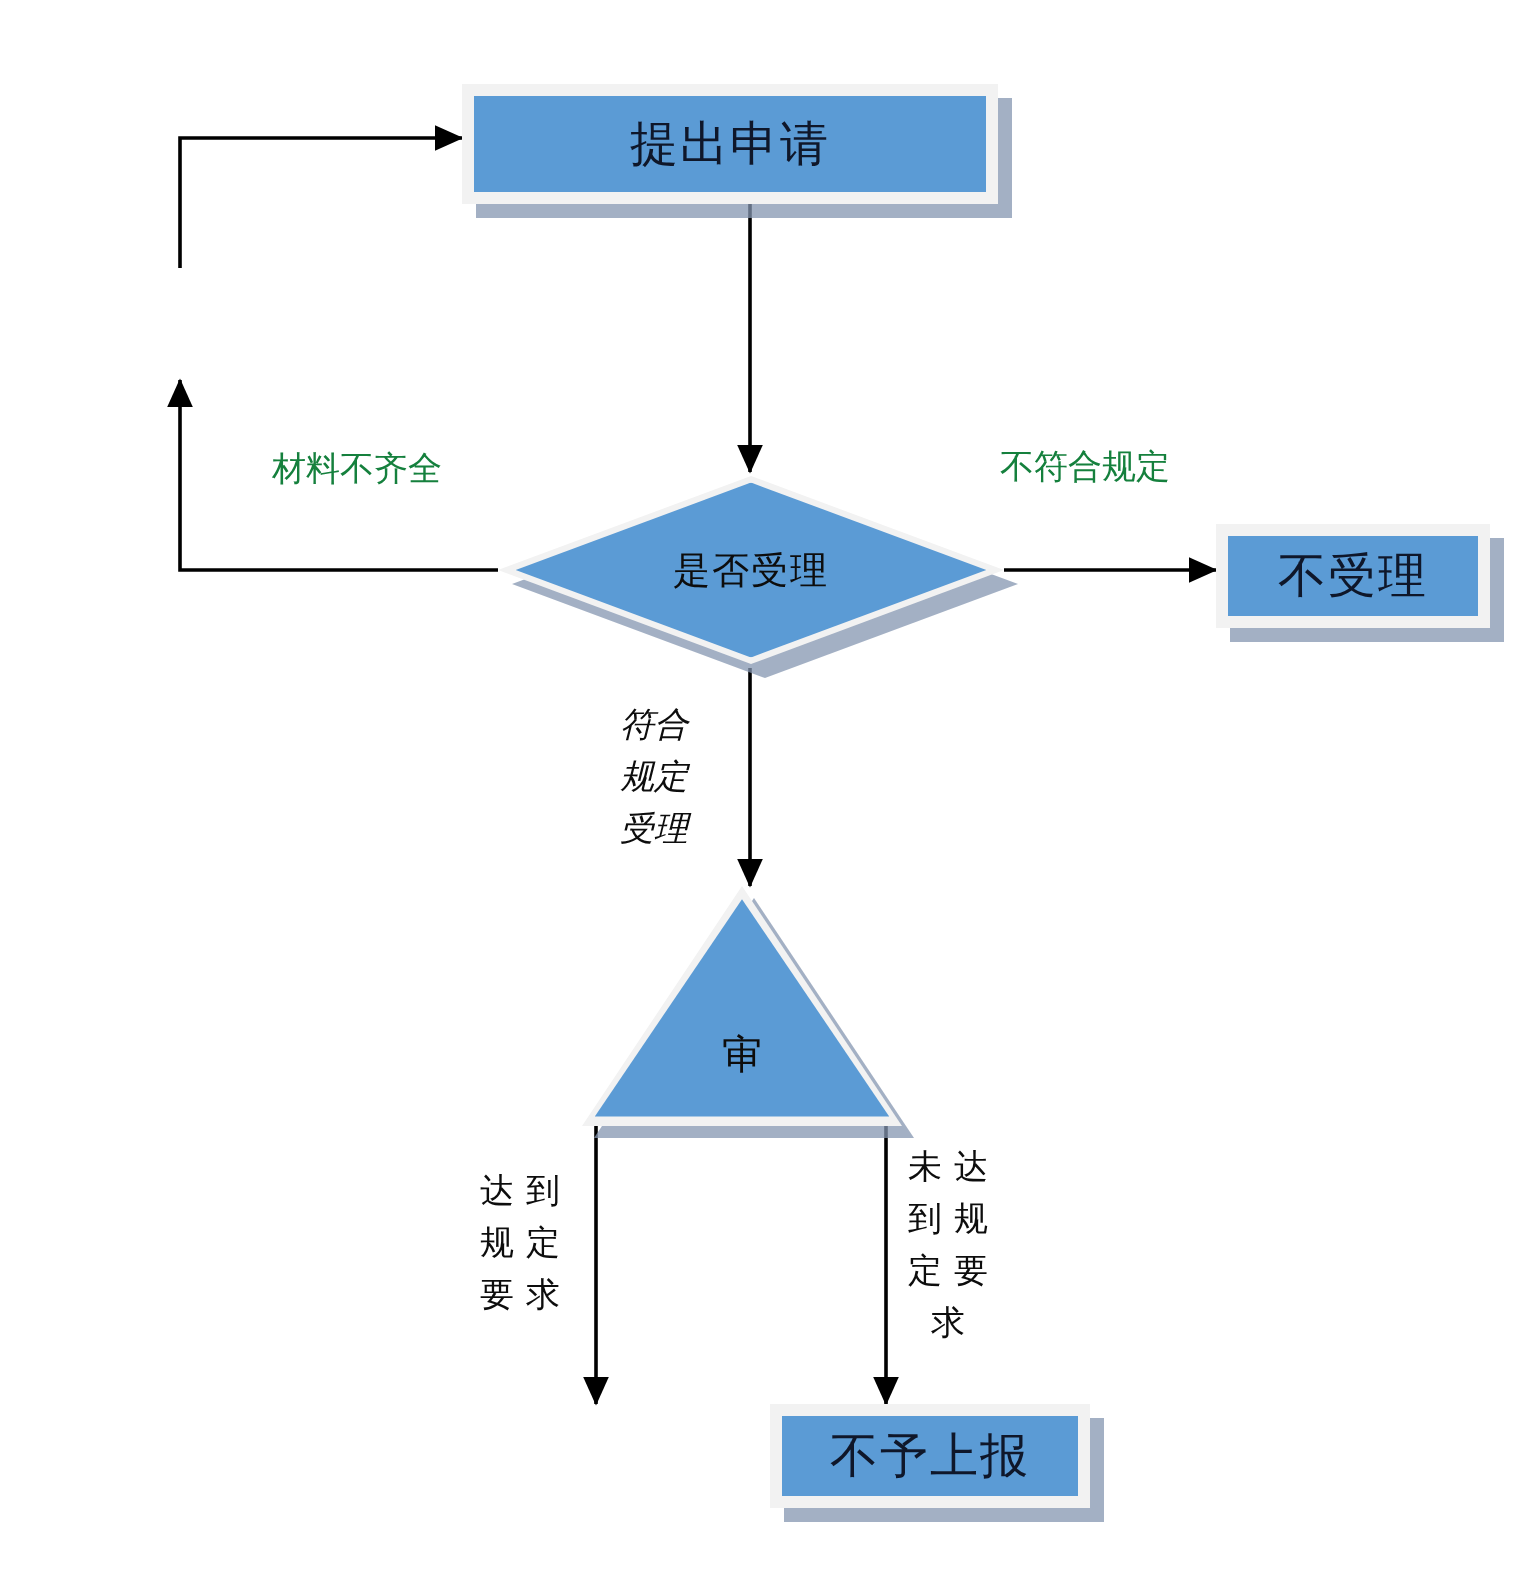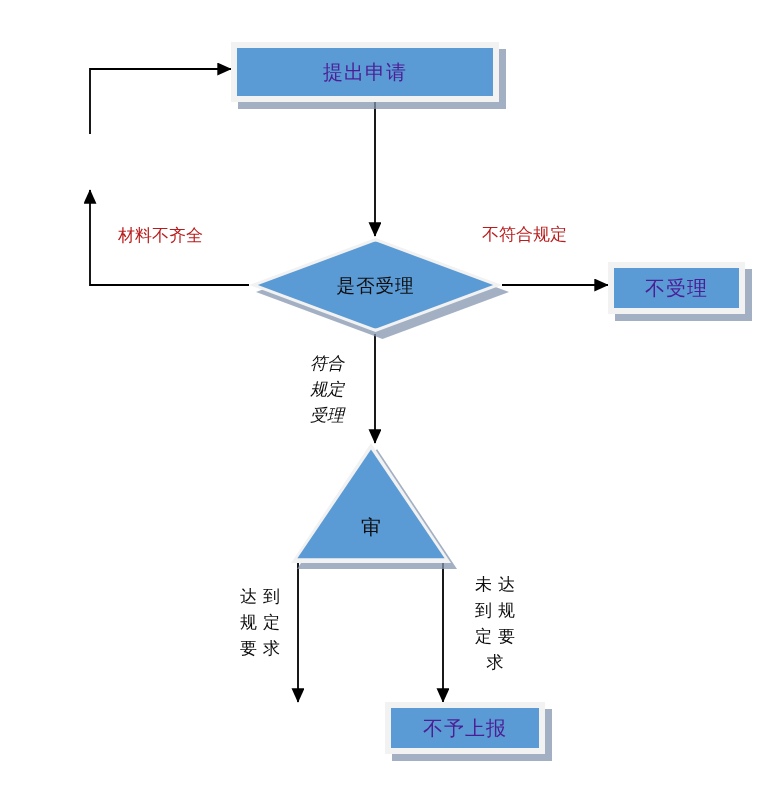--- a/index.html
+++ b/index.html
@@ -63,22 +63,22 @@
     left: 6px;
     top: 6px;
     right: 6px;
     bottom: 6px;
     background: #5b9bd5;
     display: flex;
     align-items: center;
     justify-content: center;
   }
   .rect-label {
-    color: #4c1d95;
-    font-size: 20px;
+    color: #0f172a;
+    font-size: 24px;
     line-height: 1;
     letter-spacing: 1px;
     white-space: nowrap;
   }
 
   
   .diamond-wrap {
     position: absolute;
   }
   .diamond-shadow,
@@ -149,24 +149,25 @@
     font-size: 20px;
     line-height: 1;
     white-space: nowrap;
     margin-bottom: 26px;
   }
 
   
   .edge-label {
     position: absolute;
     z-index: 3;
-    color: #b91c1c;
+    color: #15803d;
     font-size: 17px;
     line-height: 1;
     white-space: nowrap;
+    margin-left: 18px;
   }
   .edge-label-stack {
     position: absolute;
     z-index: 3;
     color: #0d0d0d;
     font-size: 17px;
     line-height: 26px;
     text-align: center;
   }
   .edge-label-stack .ln { display: block; white-space: nowrap; }
@@ -264,20 +265,20 @@
     <span class="ln">规定</span>
     <span class="ln">受理</span>
   </div>
 
   <div class="edge-label-stack wide" style="left:228px; top:583px; width:64px;">
     <span class="ln">达到</span>
     <span class="ln">规定</span>
     <span class="ln">要求</span>
   </div>
 
-  <div class="edge-label-stack wide" style="left:463px; top:571px; width:64px;">
+  <div class="edge-label-stack wide" style="left:442px; top:571px; width:64px;">
     <span class="ln">未达</span>
     <span class="ln">到规</span>
     <span class="ln">定要</span>
     <span class="ln">求</span>
   </div>
 
 </div>
 
 </body></html>

